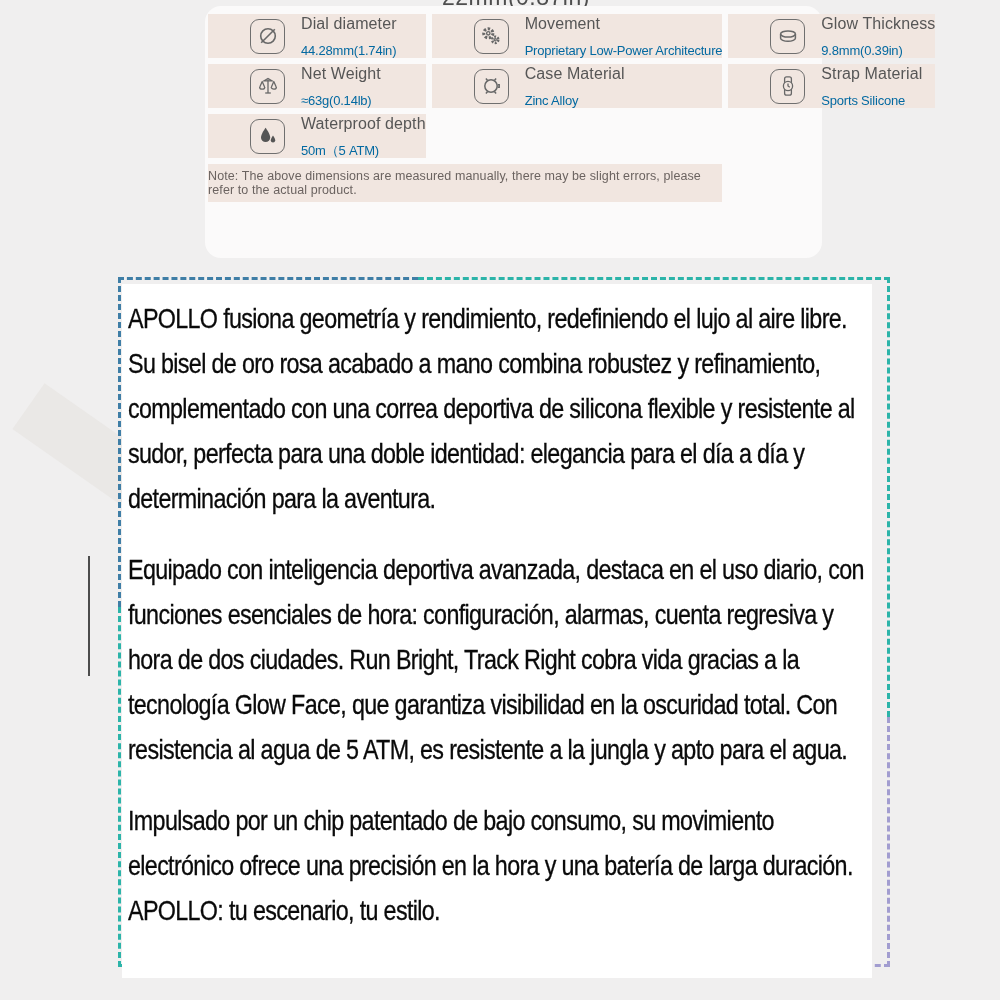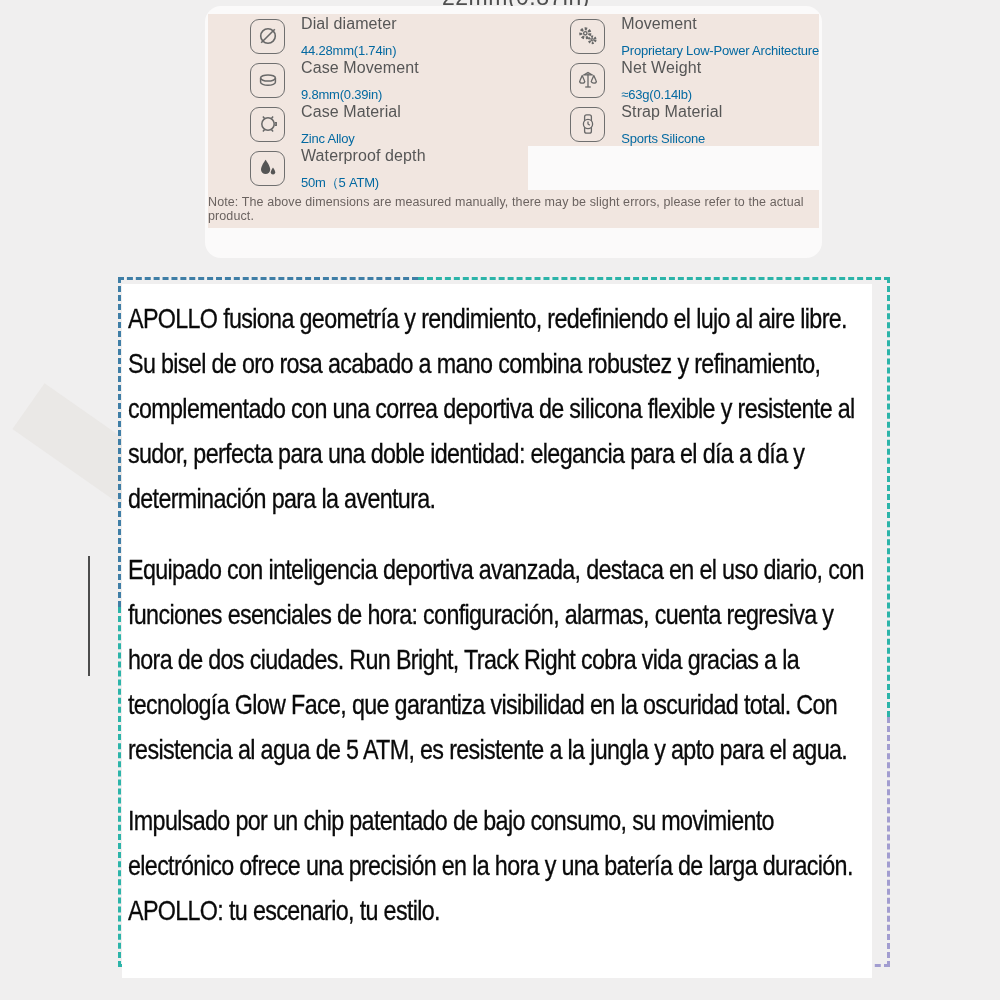--- a/index.html
+++ b/index.html
@@ -14,22 +14,22 @@
   .top-cut{
     left:442px;top:-16px;
     font-size:23px;letter-spacing:.5px;color:#4e4e4e;font-weight:500;
   }
 
   
   .spec-card{
     left:205px;top:6px;width:617px;height:252px;
     background:#fbfafa;border-radius:16px;
     box-sizing:border-box;padding:8px 3px 0 3px;
-    display:grid;grid-template-columns:1fr;
-    grid-auto-rows:44px;
+    display:grid;grid-template-columns:1fr 1fr 1fr;
+    grid-auto-rows:44px;gap:6px;
   }
   .spec-cell{
     background:var(--cell-bg,#f1e6e0);
     display:flex;align-items:center;gap:16px;
     padding-left:42px;box-sizing:border-box;
   }
   .icon-box{
     flex:0 0 auto;width:35px;height:35px;
     border:1.6px solid #6f6f6f;border-radius:9px;
     display:flex;align-items:center;justify-content:center;
@@ -112,21 +112,21 @@
   </div>
 
   <div class="spec-cell">
     <span class="icon-box">
       <svg width="24" height="24" viewBox="0 0 24 24" fill="none" stroke="#686868" stroke-width="1.5">
         <ellipse cx="12" cy="10" rx="7.4" ry="3.1"></ellipse>
         <path d="M4.6 10 v4.2 a7.4 3.1 0 0 0 14.8 0 V10"></path>
       </svg>
     </span>
     <span class="spec-text">
-      <span class="spec-label">Case Movement</span>
+      <span class="spec-label">Glow Thickness</span>
       <span class="spec-value">9.8mm(0.39in)</span>
     </span>
   </div>
 
   <div class="spec-cell">
     <span class="icon-box">
       <svg width="24" height="24" viewBox="0 0 24 24" fill="none" stroke="#686868" stroke-width="1.3">
         <path d="M12 5.2 V19"></path>
         <path d="M8 6.8 h8 l-4 -2.4 z"></path>
         <path d="M6.2 7.6 l-2.4 5.4 M6.2 7.6 l2.4 5.4"></path>

